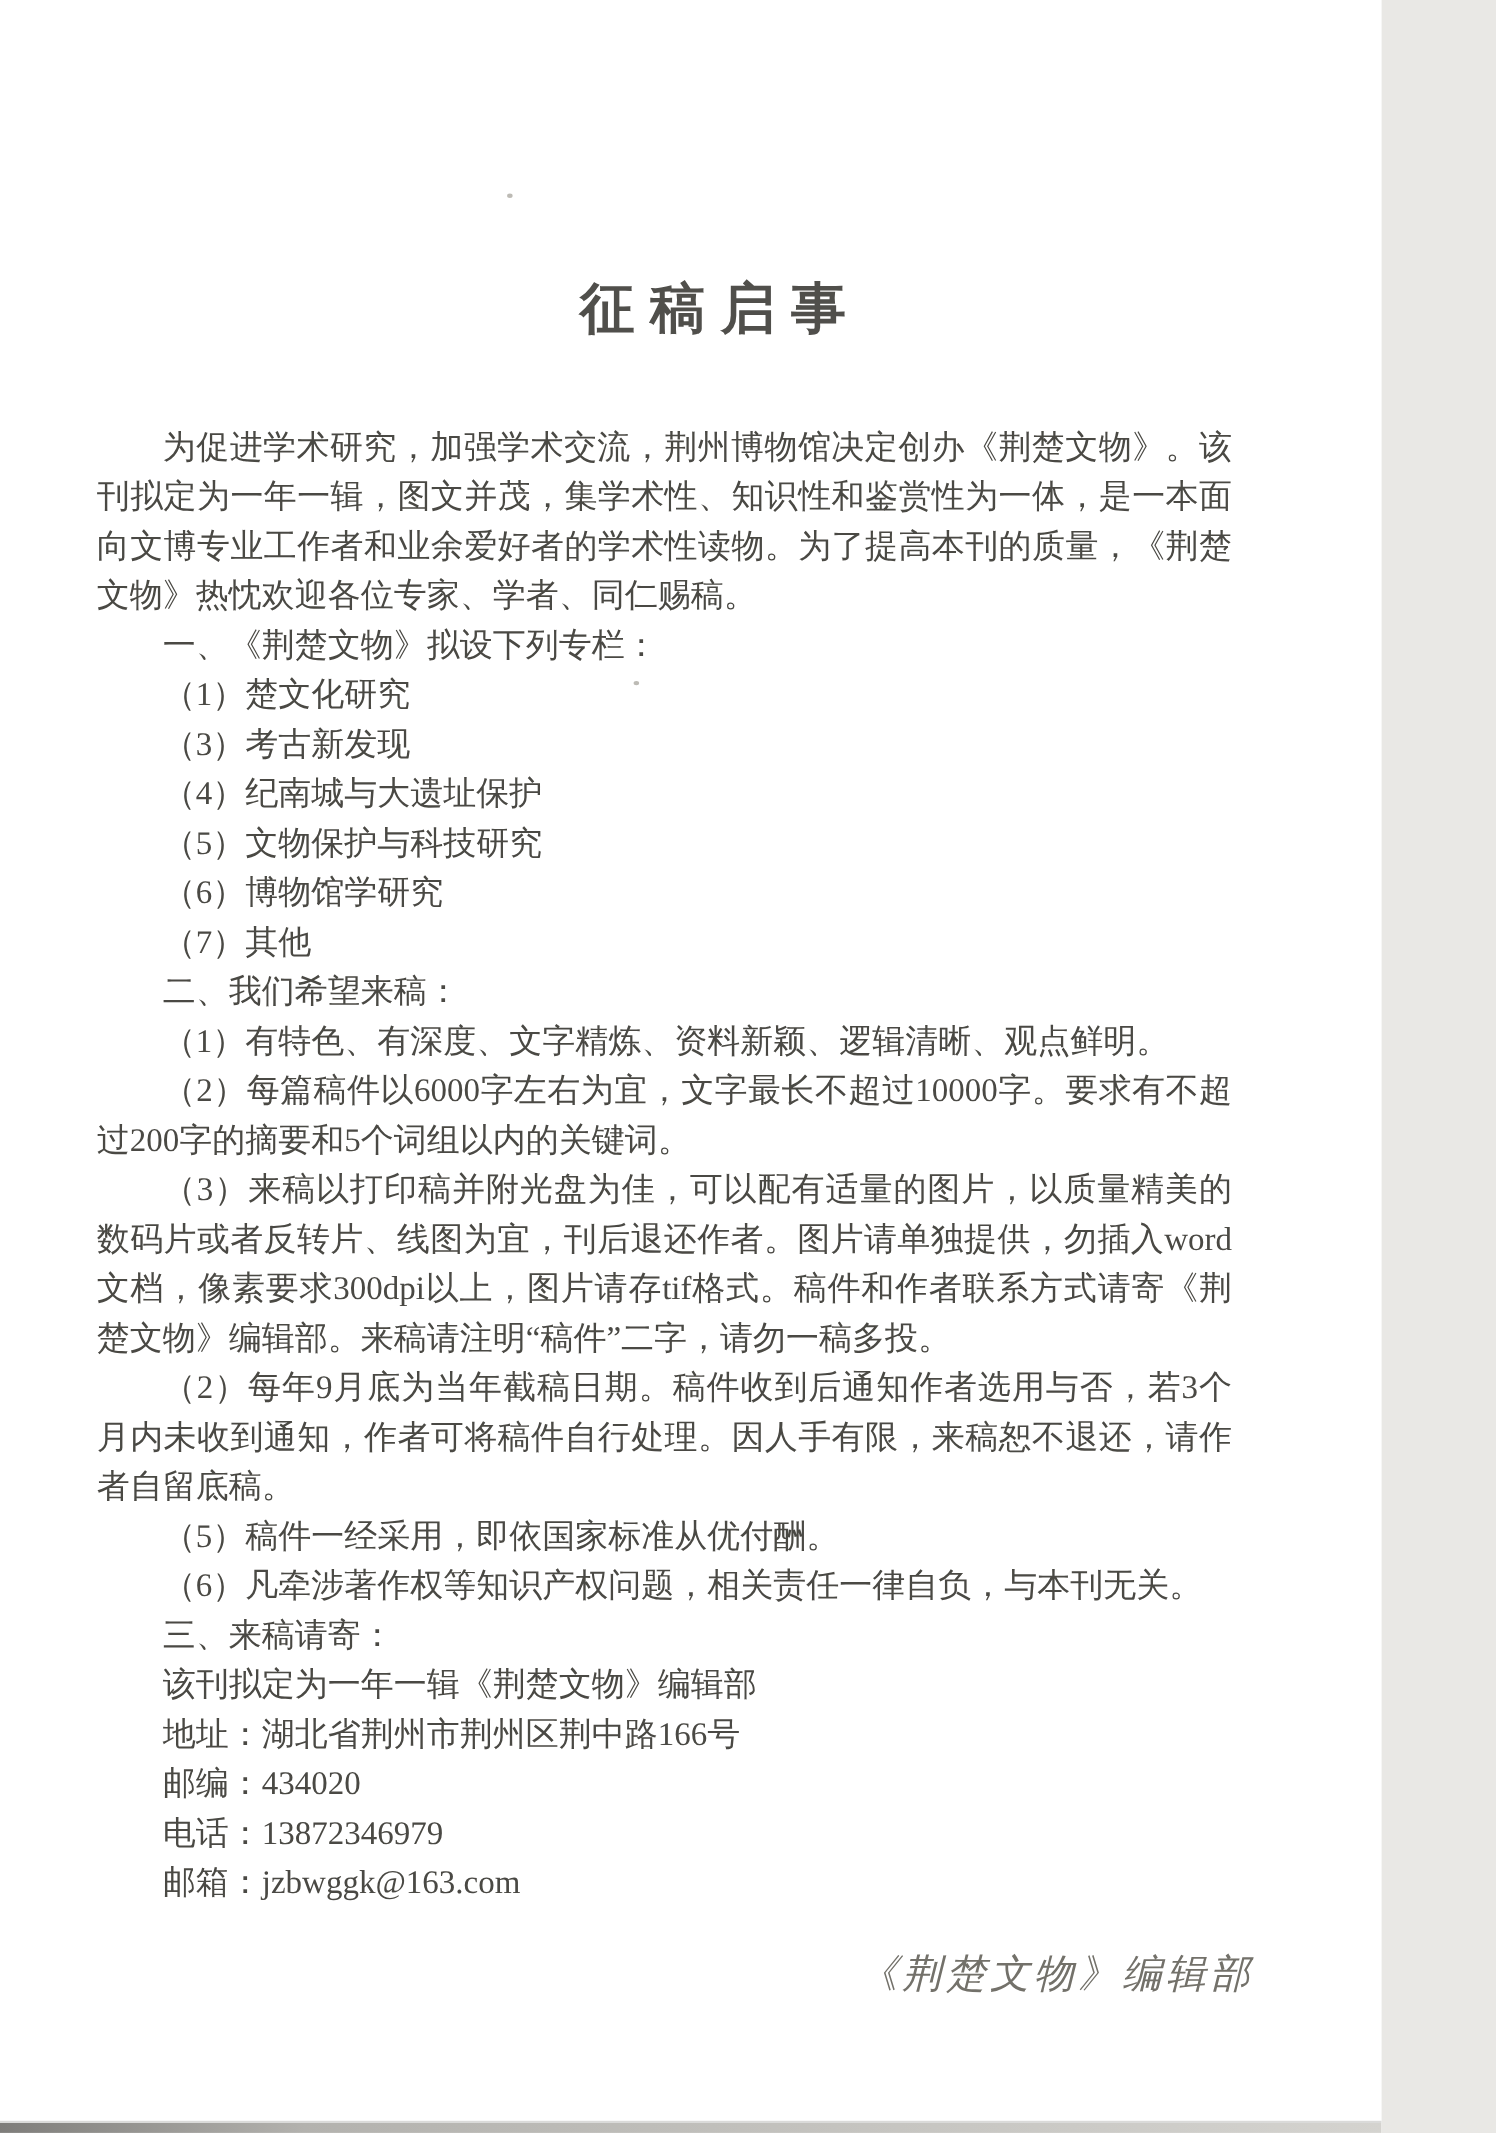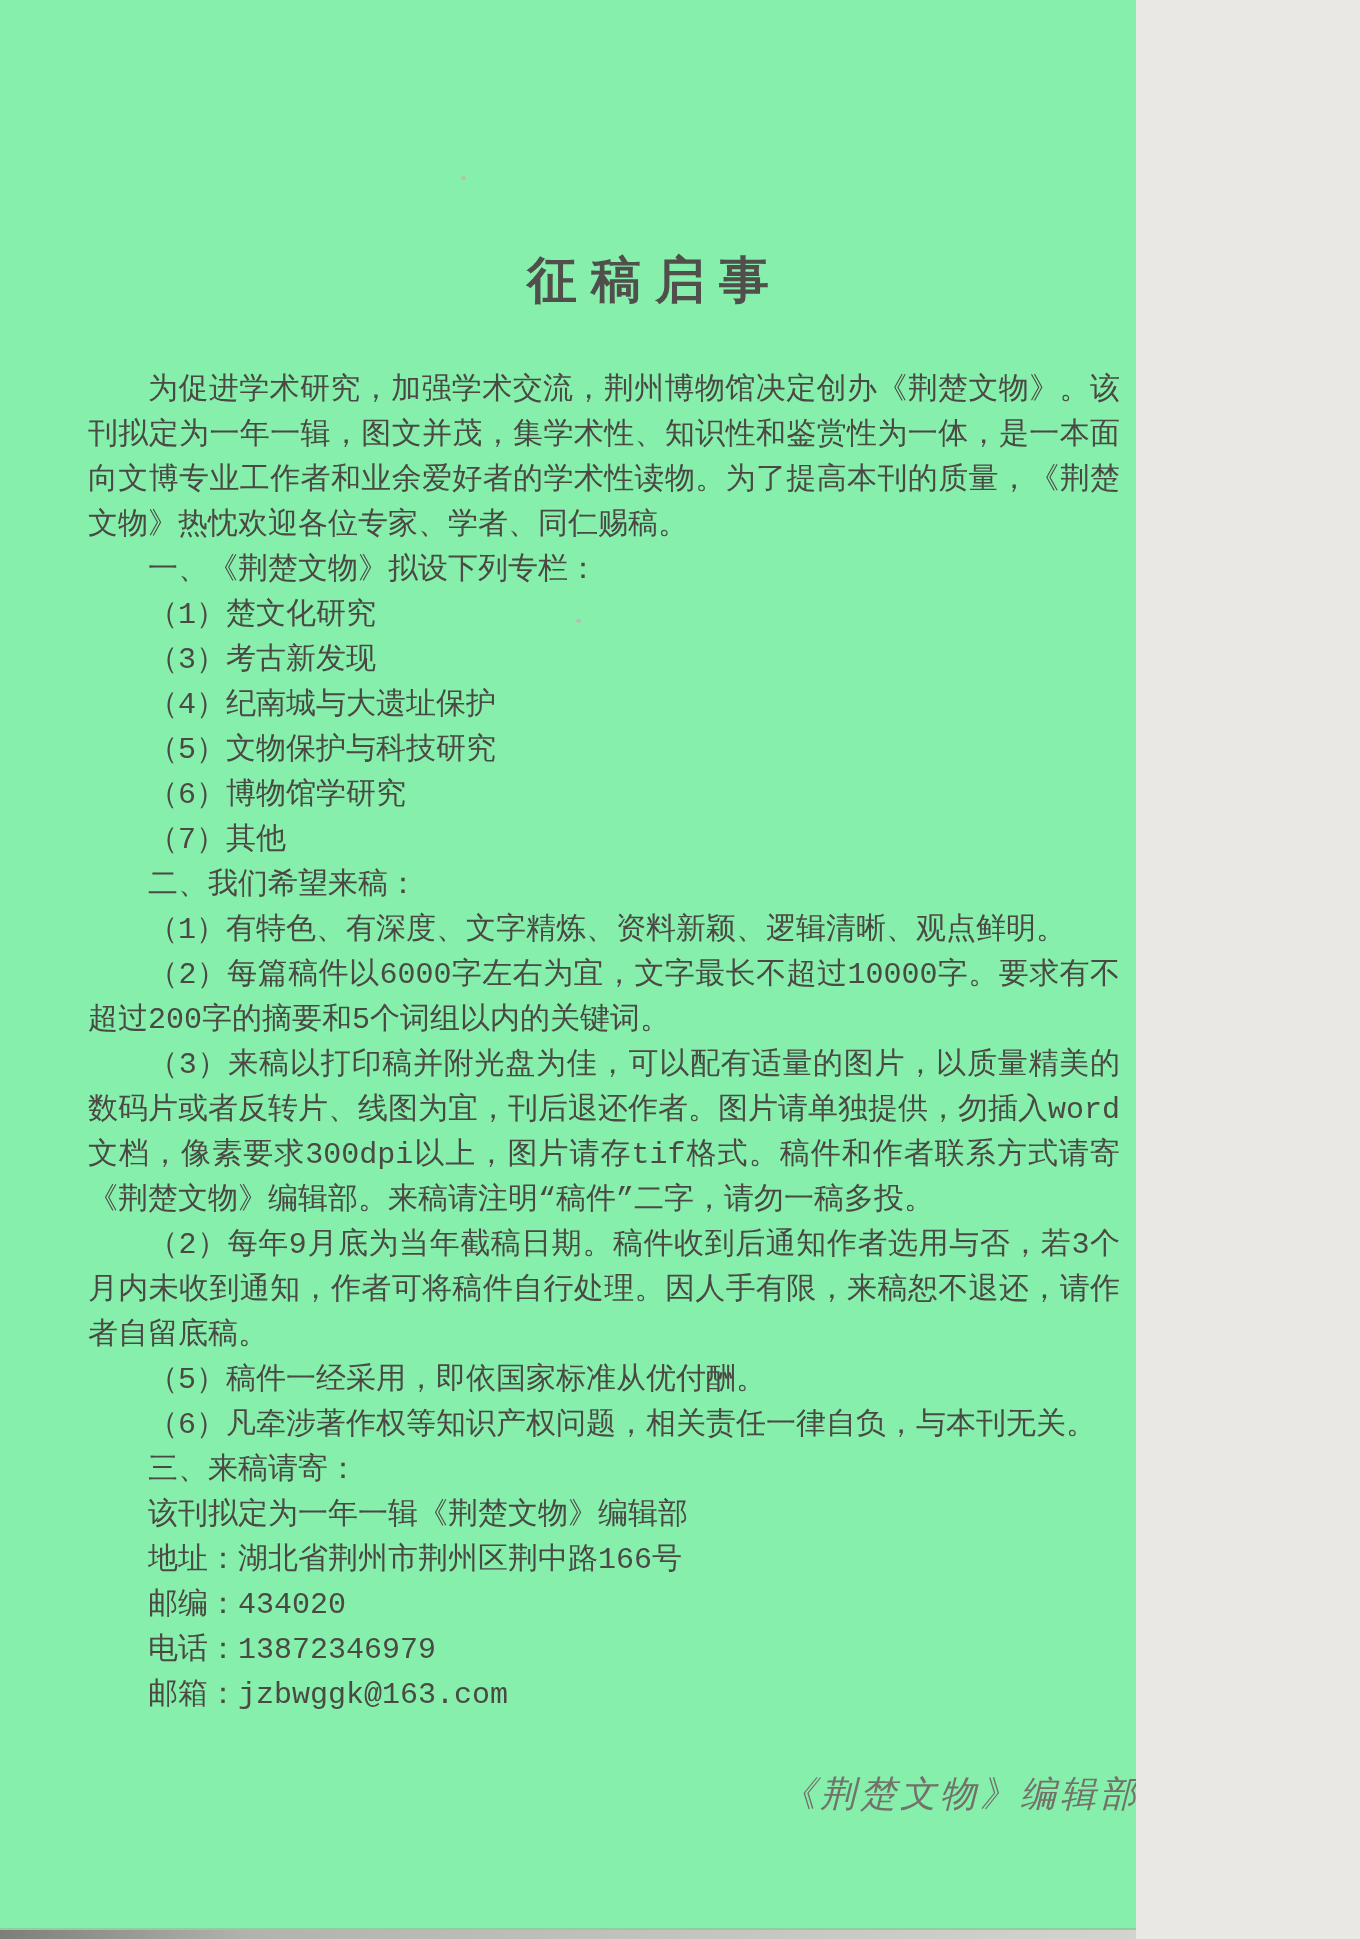--- a/index.html
+++ b/index.html
@@ -1,21 +1,21 @@
 <!DOCTYPE html>
 <html><head>
 <meta charset="utf-8">
 <style>
   html, body { margin: 0; padding: 0; background: #e9e8e5; }
 
   .page {
     position: relative;
-    width: 1136px;
+    width: 1256px;
     height: 1939px;
-    background: #86efac;
+    background: #ffffff;
     overflow: hidden;
     font-family: "Liberation Serif", "DejaVu Serif", serif;
     color: #4a4944;
   }
 
   .title {
     position: absolute;
     top: 254px;
     left: 0;
     width: 1310px;
@@ -24,23 +24,22 @@
     font-size: 50px;
     line-height: 52px;
     font-weight: 600;
     letter-spacing: 14px;
     color: #504f4b;
   }
 
   .content {
     position: absolute;
     left: 88px;
-    top: 368px;
+    top: 384px;
     width: 1032px;
-    font-family: Liberation Mono, monospace;
   }
 
   .para {
     margin: 0;
     font-size: 30px;
     line-height: 45px;
     text-align: justify;
     text-indent: 2em;
     color: #4a4944;
   }

